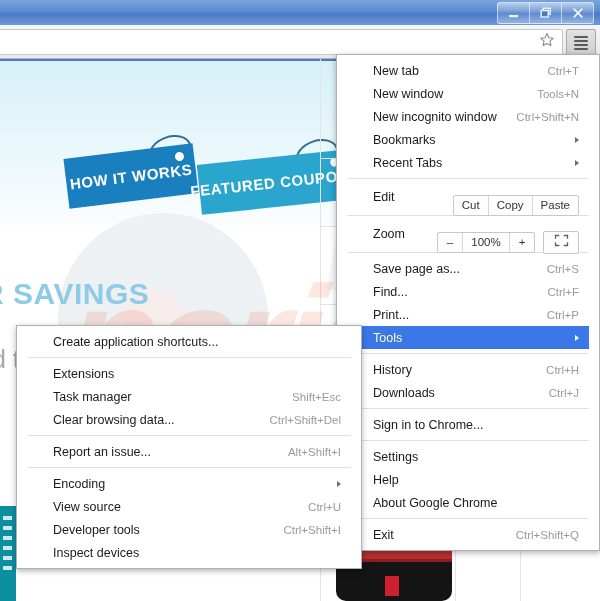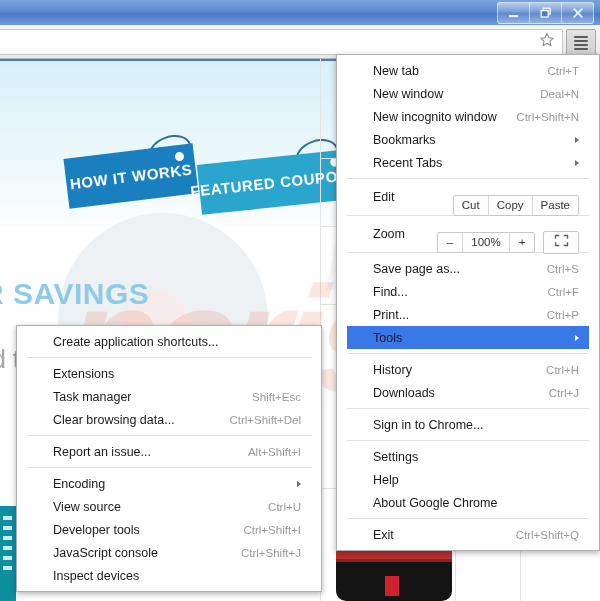--- a/index.html
+++ b/index.html
@@ -118,34 +118,34 @@
   
   .menu{
     position:absolute;background:#fff;
     border:1px solid #b0b0b0;
     box-shadow:0 2px 6px rgba(0,0,0,.30);
     font-family:"Liberation Sans", sans-serif;
     font-size:12.5px;color:#1a1a1a;
     padding:4px 10px;box-sizing:border-box;
   }
   .main-menu{left:336px;top:54px;width:264px;}
-  .sub-menu{left:16px;top:325px;width:306px;}
+  .sub-menu{left:16px;top:325px;width:346px;}
 
   .mi{
     position:relative;display:flex;align-items:center;
     height:23px;padding:0 10px 0 26px;box-sizing:border-box;
     white-space:nowrap;
   }
   .mi .label{flex:0 0 auto;}
   .mi .accel{margin-left:auto;color:#9a9a9a;font-size:11.5px;padding-left:18px;}
   .mi .arrow{
     margin-left:auto;width:0;height:0;
     border-left:4px solid #6d6d6d;border-top:3.5px solid transparent;border-bottom:3.5px solid transparent;
   }
-  .mi.selected{background:#3b78e7;color:#0f172a;}
+  .mi.selected{background:#3b78e7;color:#fef9c3;}
   .mi.selected .arrow{border-left-color:#fff;}
   .sep{height:1px;background:#e0e0e0;margin:4px 0;}
 
   
   .mi.row{height:28px;}
   .mi.row .label{flex:0 0 auto;text-align:center;}
   .ctrl-group{margin-left:auto;display:flex;align-items:center;gap:8px;margin-top:16px;}
   .btn-seg{display:flex;border:1px solid #c8c8c8;border-radius:2px;overflow:hidden;background:#fdfdfd;}
   .btn-seg > span{
     padding:2px 8px;font-size:11.5px;color:#333;border-left:1px solid #d8d8d8;line-height:15px;
@@ -259,21 +259,21 @@
     </div>
   </div>
 
   <div class="menu main-menu" id="main-menu">
       <div class="mi">
         <span class="label">New tab</span>
         <span class="accel">Ctrl+T</span>
       </div>
       <div class="mi">
         <span class="label">New window</span>
-        <span class="accel">Deal+N</span>
+        <span class="accel">Tools+N</span>
       </div>
       <div class="mi">
         <span class="label">New incognito window</span>
         <span class="accel">Ctrl+Shift+N</span>
       </div>
       <div class="mi">
         <span class="label">Bookmarks</span>
         <span class="arrow"></span>
       </div>
       <div class="mi">
@@ -382,21 +382,17 @@
       </div>
       <div class="mi">
         <span class="label">View source</span>
         <span class="accel">Ctrl+U</span>
       </div>
       <div class="mi">
         <span class="label">Developer tools</span>
         <span class="accel">Ctrl+Shift+I</span>
       </div>
       <div class="mi">
-        <span class="label">JavaScript console</span>
-        <span class="accel">Ctrl+Shift+J</span>
-      </div>
-      <div class="mi">
         <span class="label">Inspect devices</span>
       </div>
     </div>
 
 </div>
 
 </body></html>

